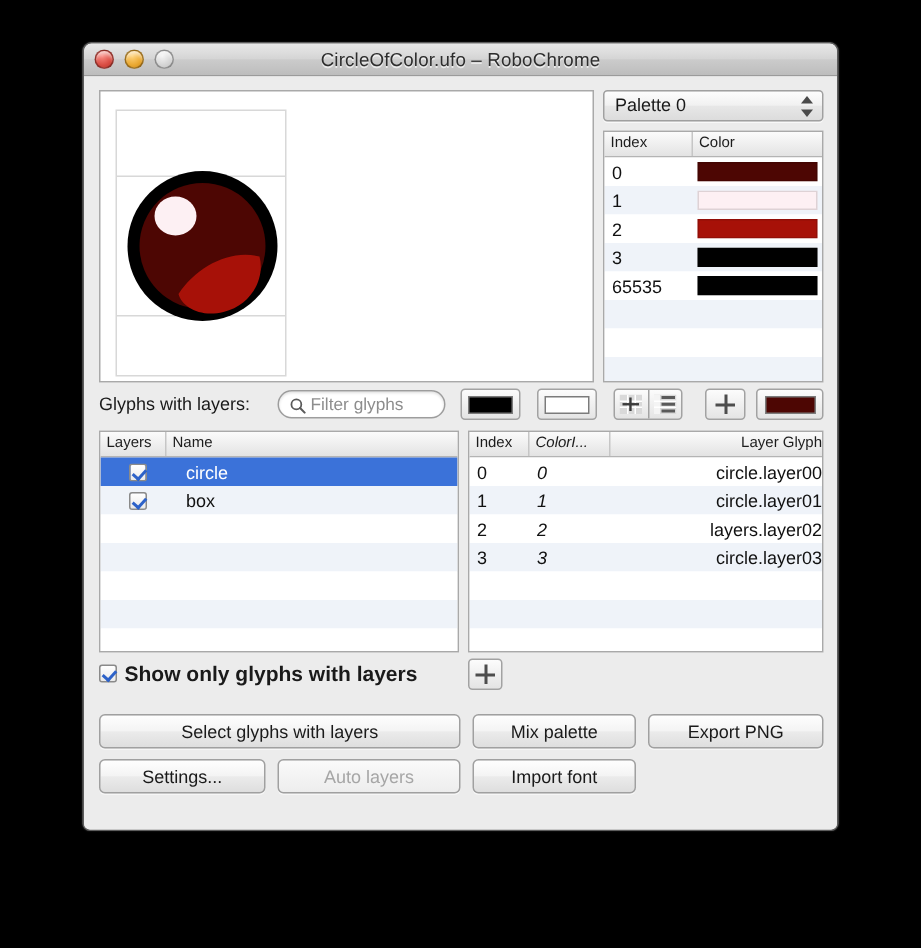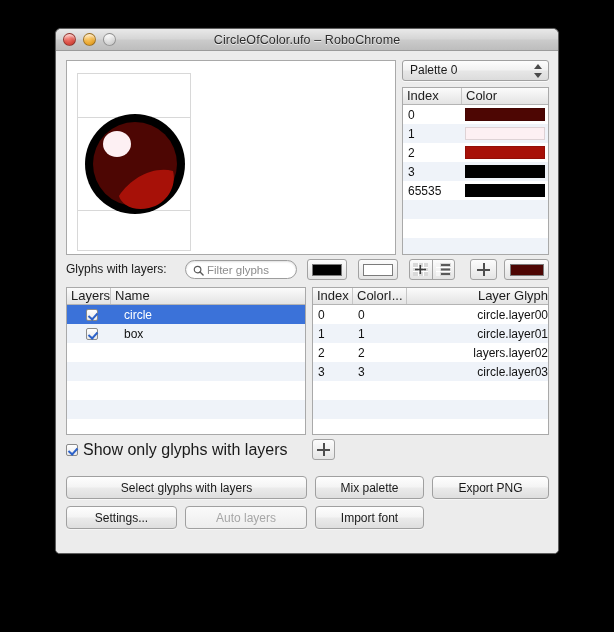--- a/index.html
+++ b/index.html
@@ -97,21 +97,21 @@
   .table {
     position: absolute;
     background: #ffffff;
     border: 1px solid #a9a9a9;
     overflow: hidden;
   }
   .thead {
     display: flex; height: 17px;
     background: linear-gradient(to bottom, #fbfbfb 0%, #efefef 50%, #e3e3e3 100%);
     border-bottom: 1px solid #b4b4b4;
-    font-size: 13px; color: #1c1c1c;
+    font-size: 10px; color: #1c1c1c;
   }
   .th {
     line-height: 16px; padding-left: 4px;
     border-right: 1px solid #c6c6c6;
     overflow: hidden; white-space: nowrap;
   }
   .th:last-child { border-right: none; }
   .tbody { position: relative; }
   .tr { display: flex; height: 19px; font-size: 12px; color: #111; align-items: center; }
   .tr.odd  { background: #ffffff; }
@@ -145,21 +145,21 @@
     position: absolute; left: 3px; top: 1px;
     width: 4px; height: 7px;
     border: solid #2d62c9; border-width: 0 2px 2px 0;
     transform: rotate(42deg);
   }
   .name-cell { padding-left: 13px; }
 
   
   #layerindex-table { left: 256px; top: 236px; width: 237px; height: 148px; }
   #layerindex-table .col-index  { width: 40px; }
-  #layerindex-table .col-cindex { width: 54px; }
+  #layerindex-table .col-cindex { width: 54px; font-style: italic; }
   #layerindex-table .col-glyph  { width: 141px; text-align: right; }
 
   
   #toolbar { position: absolute; left: 10px; top: 208px; width: 483px; height: 22px; }
   #glyphs-label {
     position: absolute; left: 0; top: 0; line-height: 21px;
     font-size: 12px; color: #1a1a1a;
   }
   #search-field {
     position: absolute; left: 119px; top: 1px;
@@ -206,21 +206,21 @@
     background: linear-gradient(to bottom, #fcfcfc 0%, #f0f0f0 50%, #e4e4e4 100%);
     border: 1px solid #a2a2a2; border-radius: 3px;
     display: flex; align-items: center; justify-content: center;
   }
 
   
   #show-only-row {
     position: absolute; left: 10px; top: 390px;
     display: flex; align-items: center; gap: 5px;
   }
-  #show-only-row .label { font-size: 16px; color: #1a1a1a; }
+  #show-only-row .label { font-size: 14px; color: #1a1a1a; font-weight: bold; }
 
   
   .btn {
     position: absolute;
     height: 23px;
     background: linear-gradient(to bottom, #fefefe 0%, #f4f4f4 48%, #ebebeb 52%, #dedede 100%);
     border: 1px solid #a0a0a0; border-radius: 4px;
     font-size: 12px; color: #1a1a1a;
     display: flex; align-items: center; justify-content: center;
     box-shadow: 0 1px 0 rgba(255,255,255,0.55);

